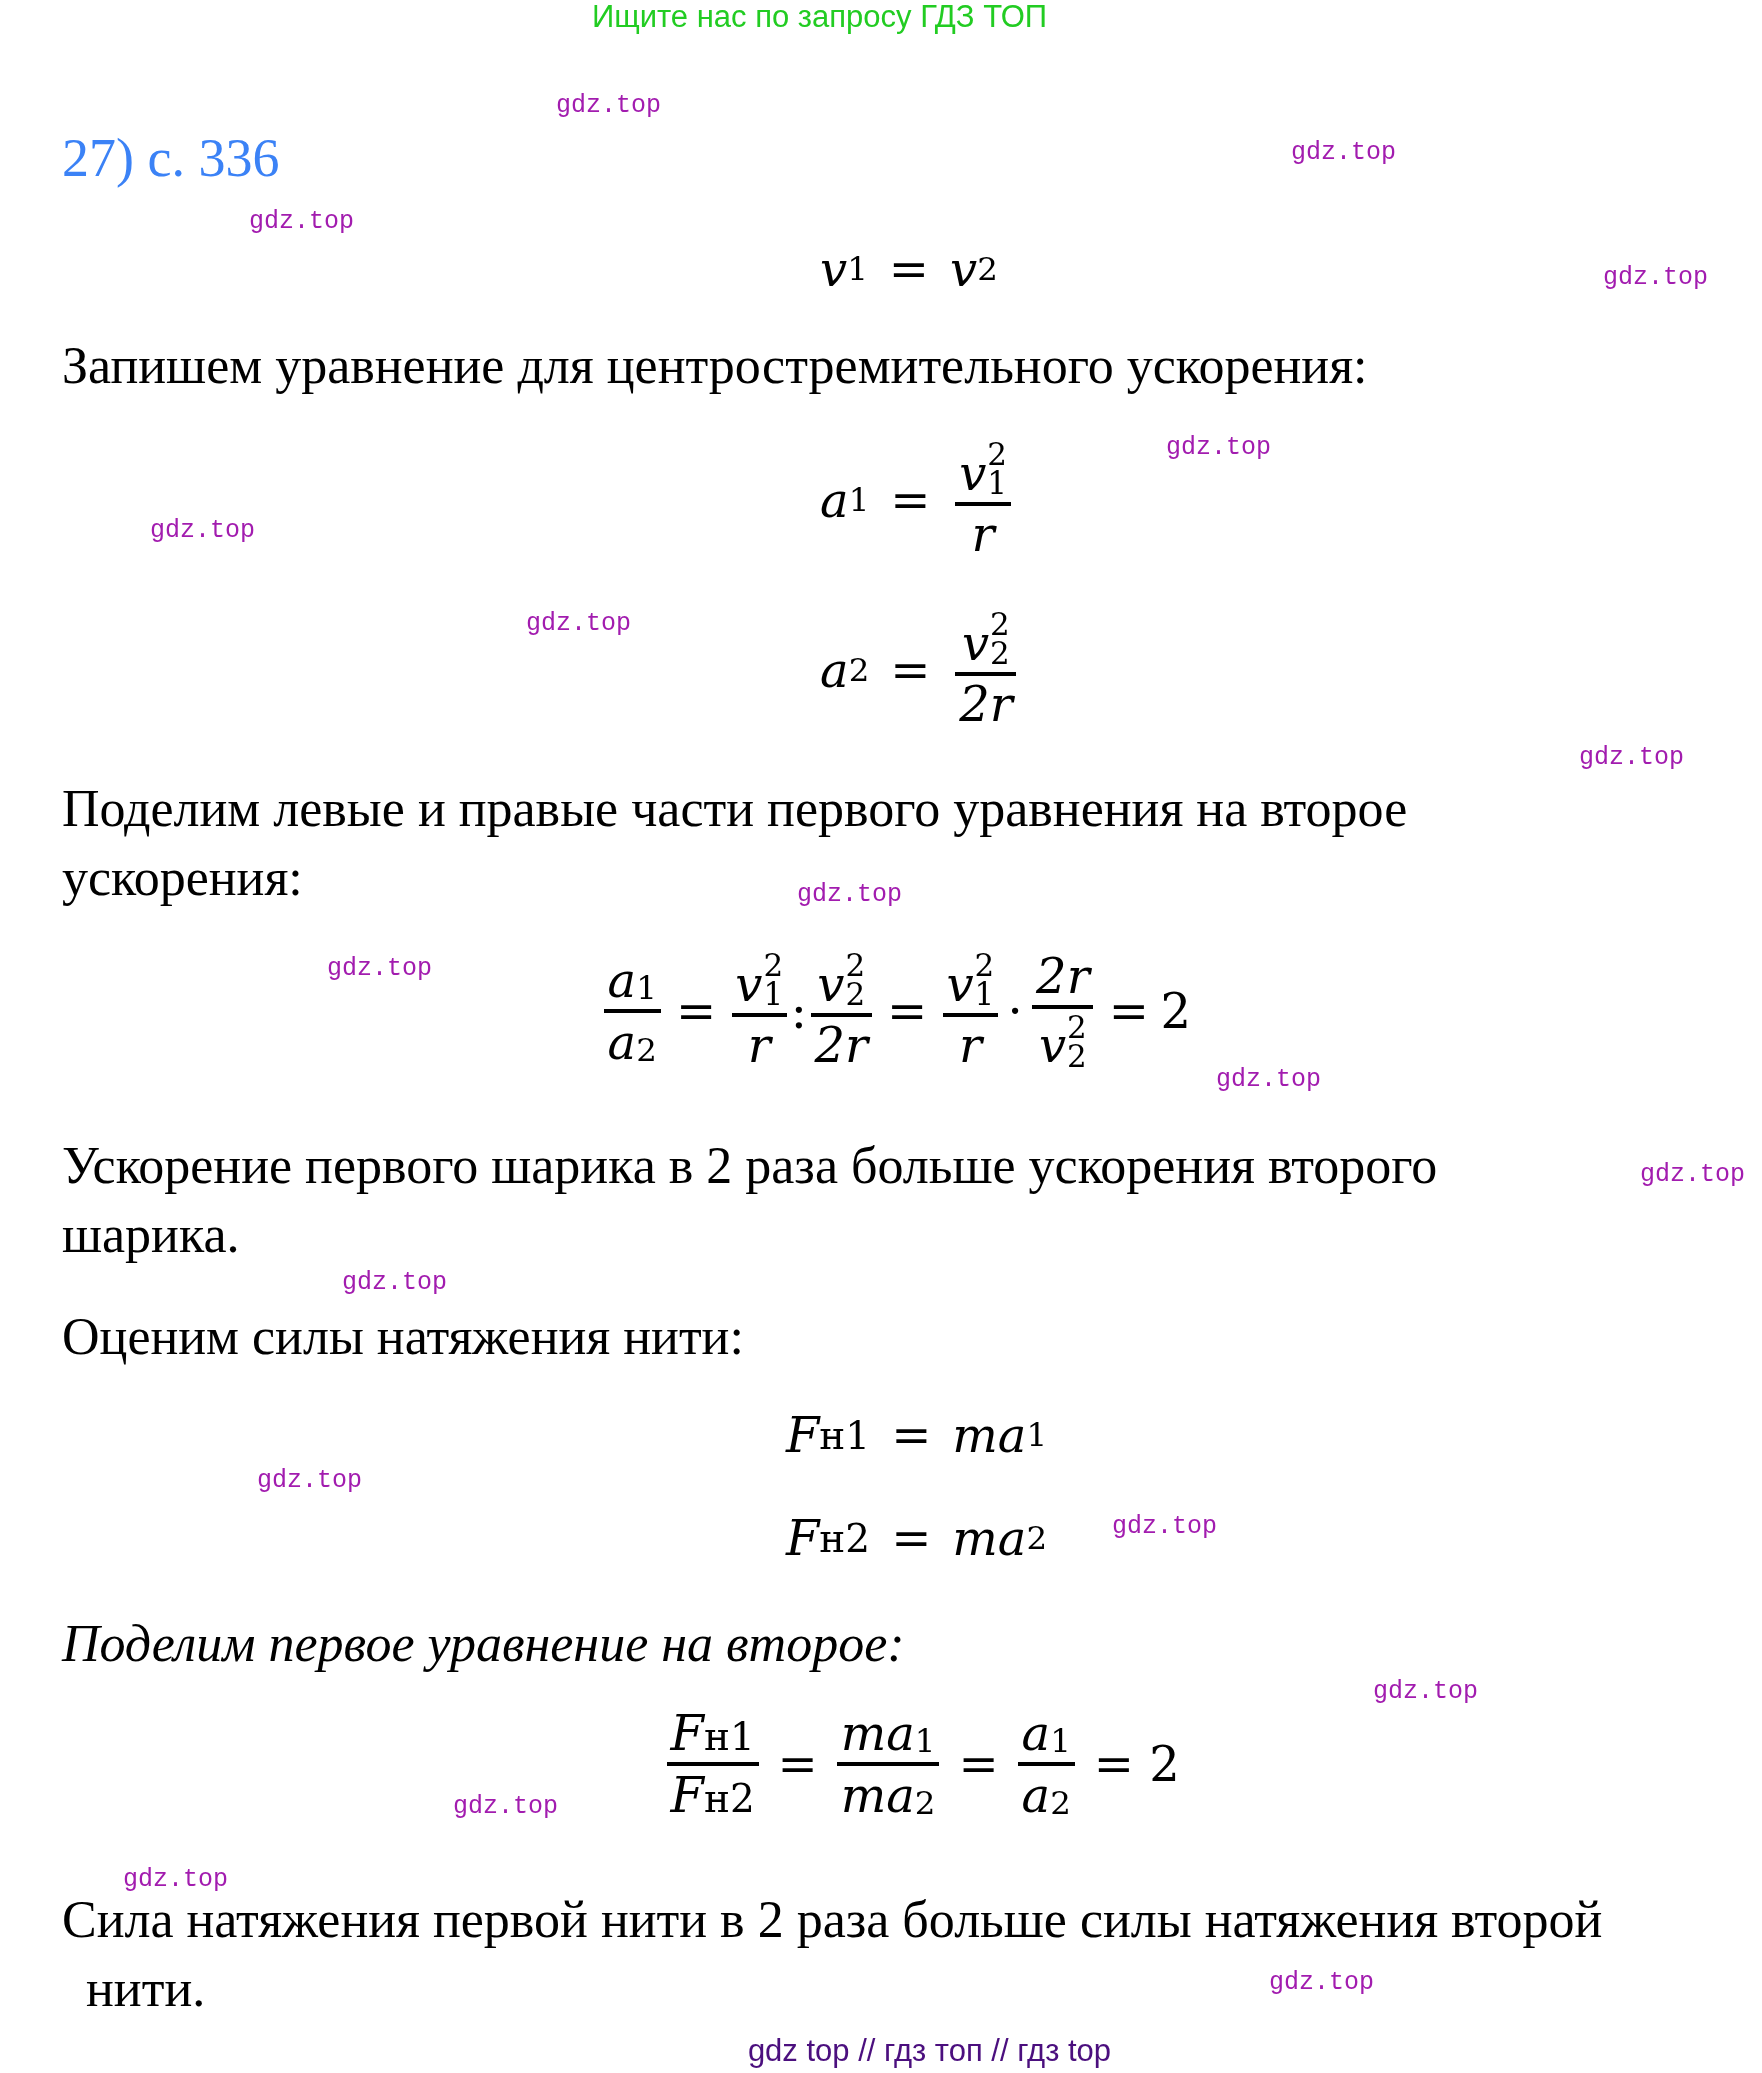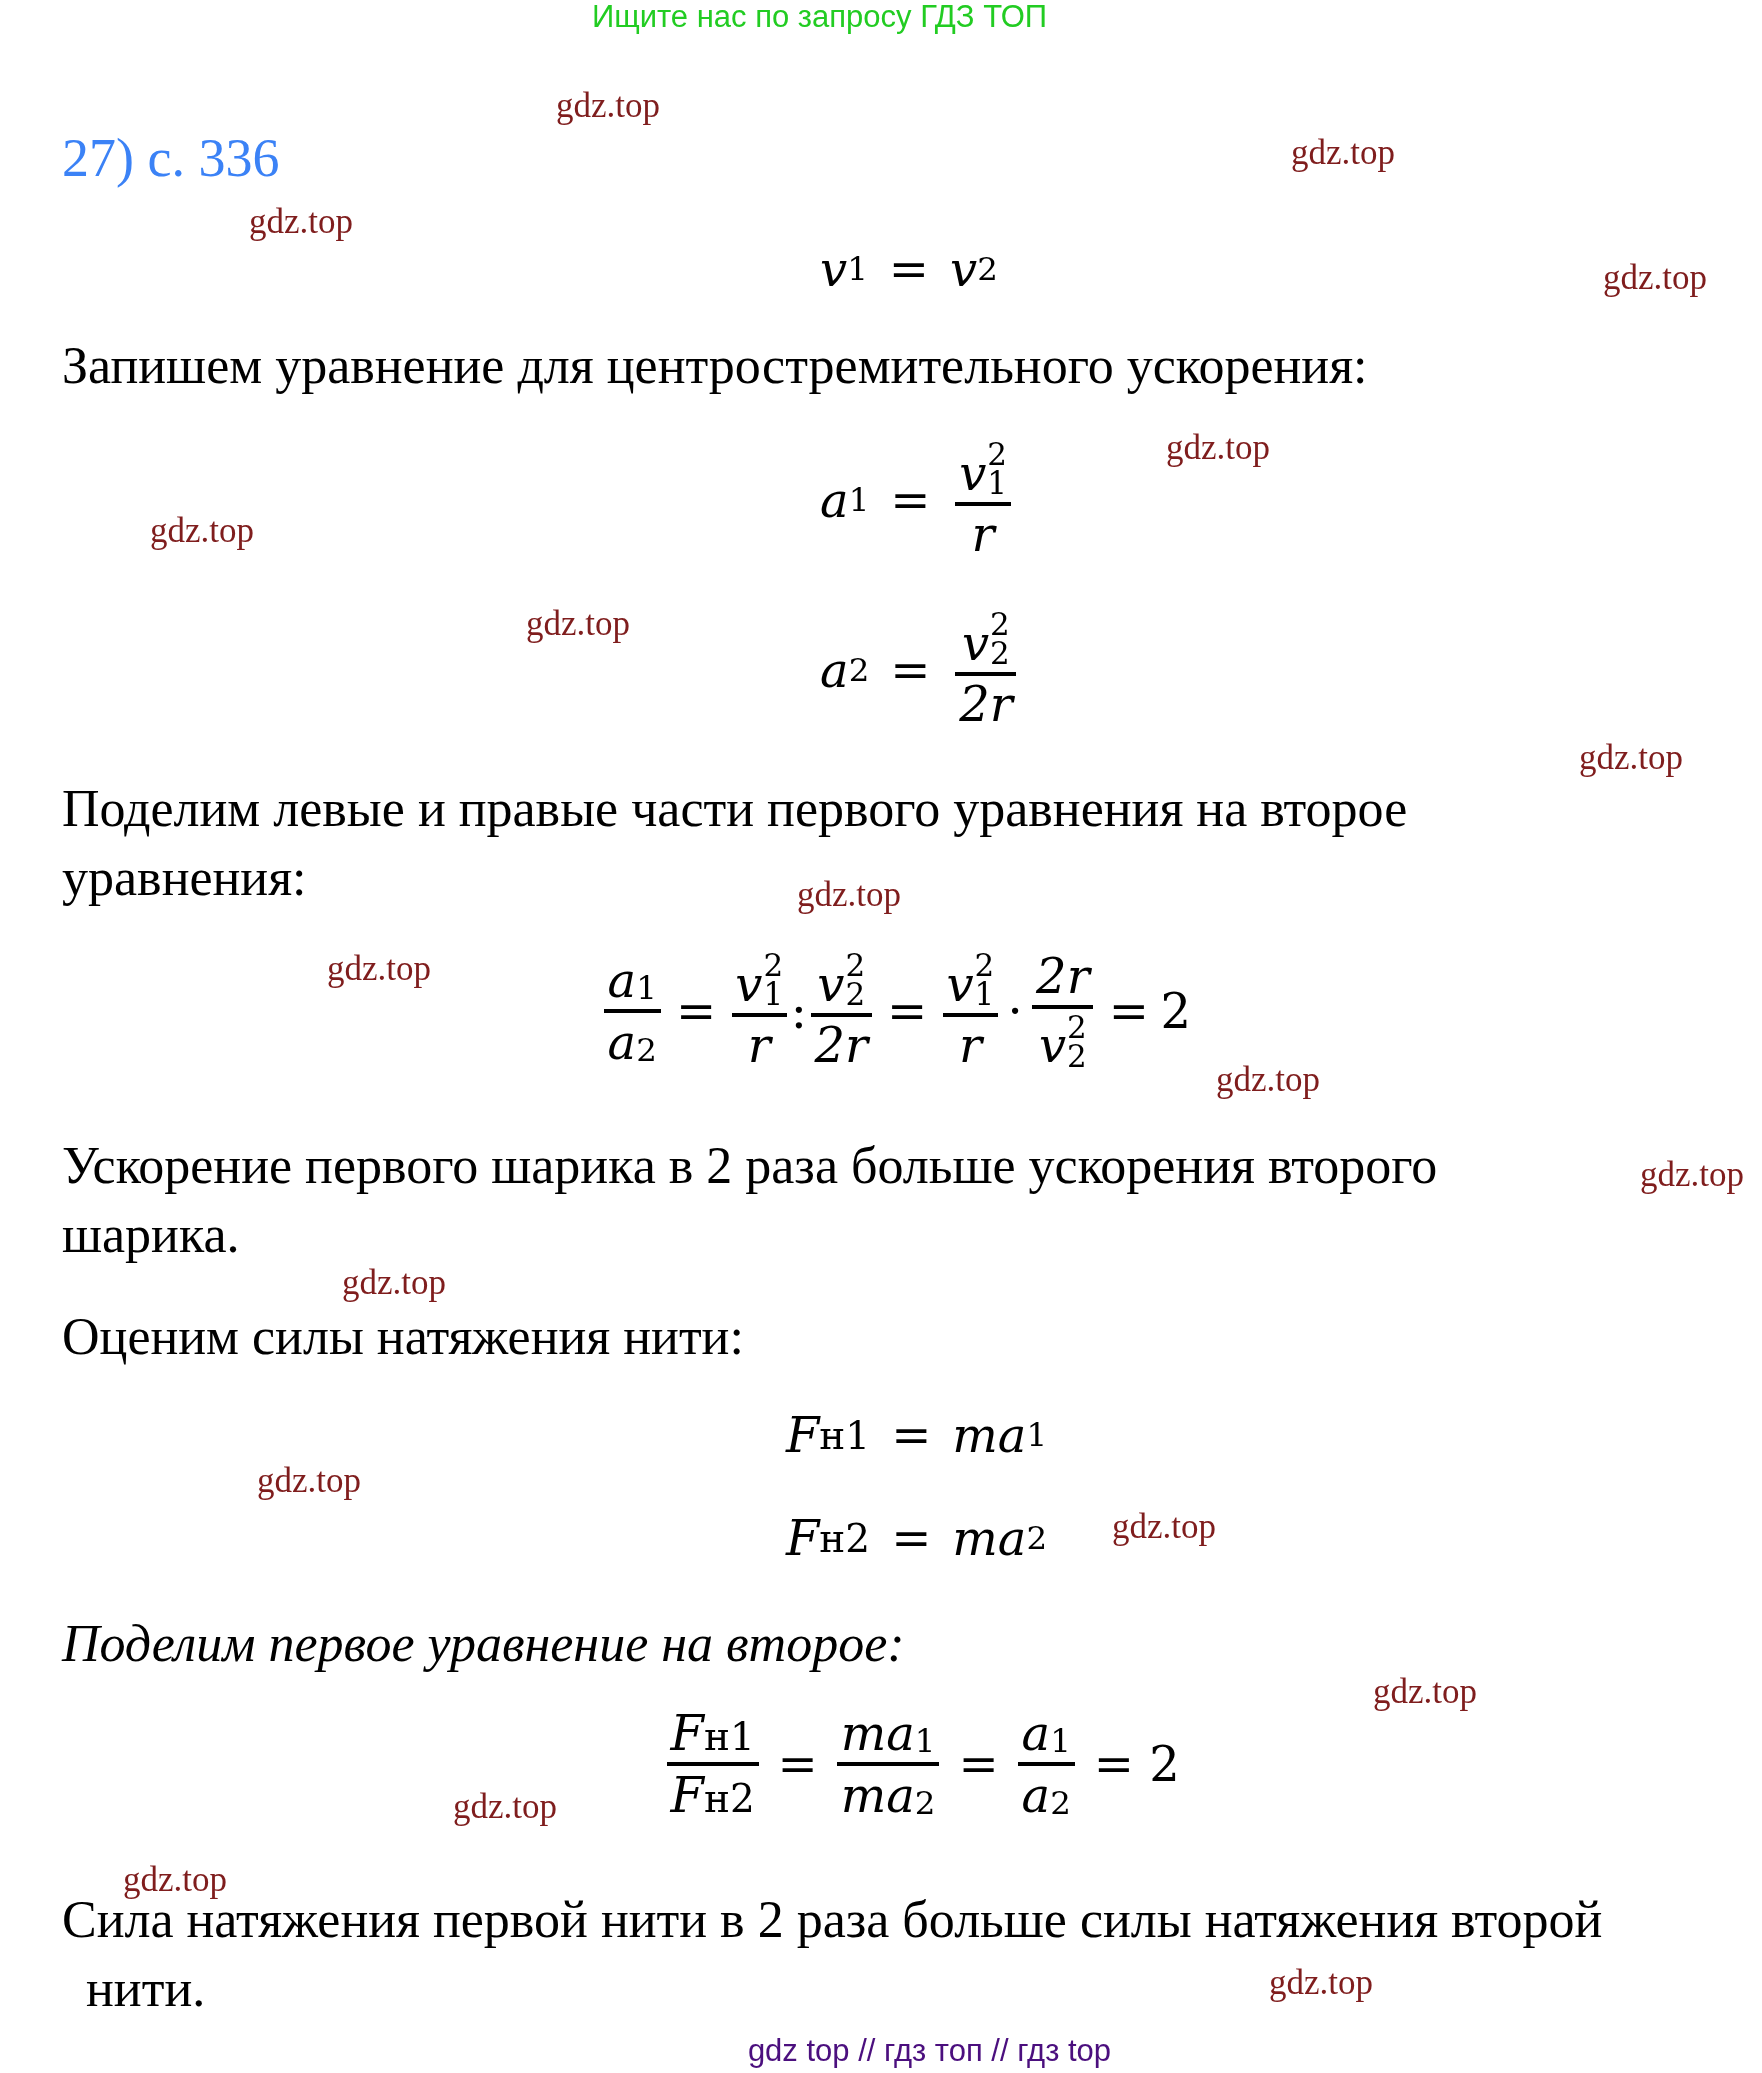--- a/index.html
+++ b/index.html
@@ -1,20 +1,20 @@
 <!DOCTYPE html>
 <html><head>
 <meta charset="utf-8">
 <style>
   html, body { margin: 0; padding: 0; background: #ffffff; }
   body { width: 1763px; height: 2073px; position: relative; overflow: hidden; }
   .abs { position: absolute; white-space: nowrap; }
   .header-ad { top: 0px; left: 0; width: 1639px; text-align: center; font-family: "Liberation Sans", sans-serif; font-size: 31px; line-height: 34px; color: #22cc22; }
   .footer-ad { top: 2032px; left: 0; width: 1763px; text-align: center; font-family: "Liberation Sans", sans-serif; font-size: 31px; line-height: 38px; color: #4b0f7e; padding-left: 48px; }
-  .wm { font-family: Liberation Serif, serif; font-size: 35px; line-height: 32.5px; color: #7f1d1d; }
+  .wm { font-family: Liberation Mono, monospace; font-size: 25px; line-height: 32.5px; color: #a21caf; }
   .txt { font-family: "Liberation Serif", serif; font-size: 52px; line-height: 69px; color: #000; left: 62px; }
   .title { font-family: "Liberation Serif", serif; font-size: 54px; line-height: 61px; color: #3b82f6; left: 62px; top: 128px; }
   .math { font-family: "DejaVu Serif", serif; color: #000; font-size: 48px; display: flex; align-items: center; }
   .math i { font-style: italic; }
   .sub { font-size: 32.5px; vertical-align: -13.4px; font-style: normal; }
   .subn { font-size: 39px; vertical-align: -13.4px; font-style: normal; }
   .eq { margin: 0 21px; font-style: normal; }
   .frac { display: inline-flex; flex-direction: column; align-items: center; margin: 0 3.8px; }
   .frac .num, .frac .den { display: flex; align-items: flex-end; justify-content: center; line-height: 1.05; padding: 0 3.8px; }
   .frac .bar { align-self: stretch; height: 3.8px; background: #000; margin: 3.8px 0; }
@@ -70,21 +70,21 @@
         </span>
       </span>
     <span class="bar"></span>
     <span class="den">
         <i>2r</i>
       </span>
   </span>
 </div>
 
 <div class="abs txt" style="top:774px;">Поделим левые и правые части первого уравнения на второе</div>
-<div class="abs txt" style="top:843px;">уравнения:</div>
+<div class="abs txt" style="top:843px;">ускорения:</div>
 
 <div class="abs math" style="left:600px; top:951px;">
   <span class="frac">
     <span class="num">
         <i>a</i>
         <span class="sub">1</span>
       </span>
     <span class="bar"></span>
     <span class="den">
         <i>a</i>

